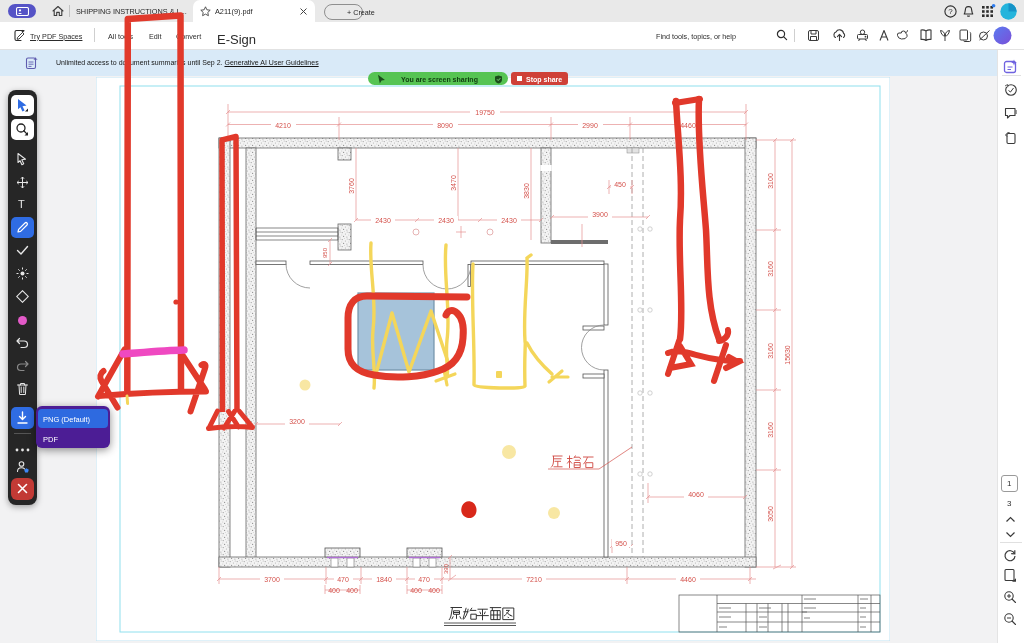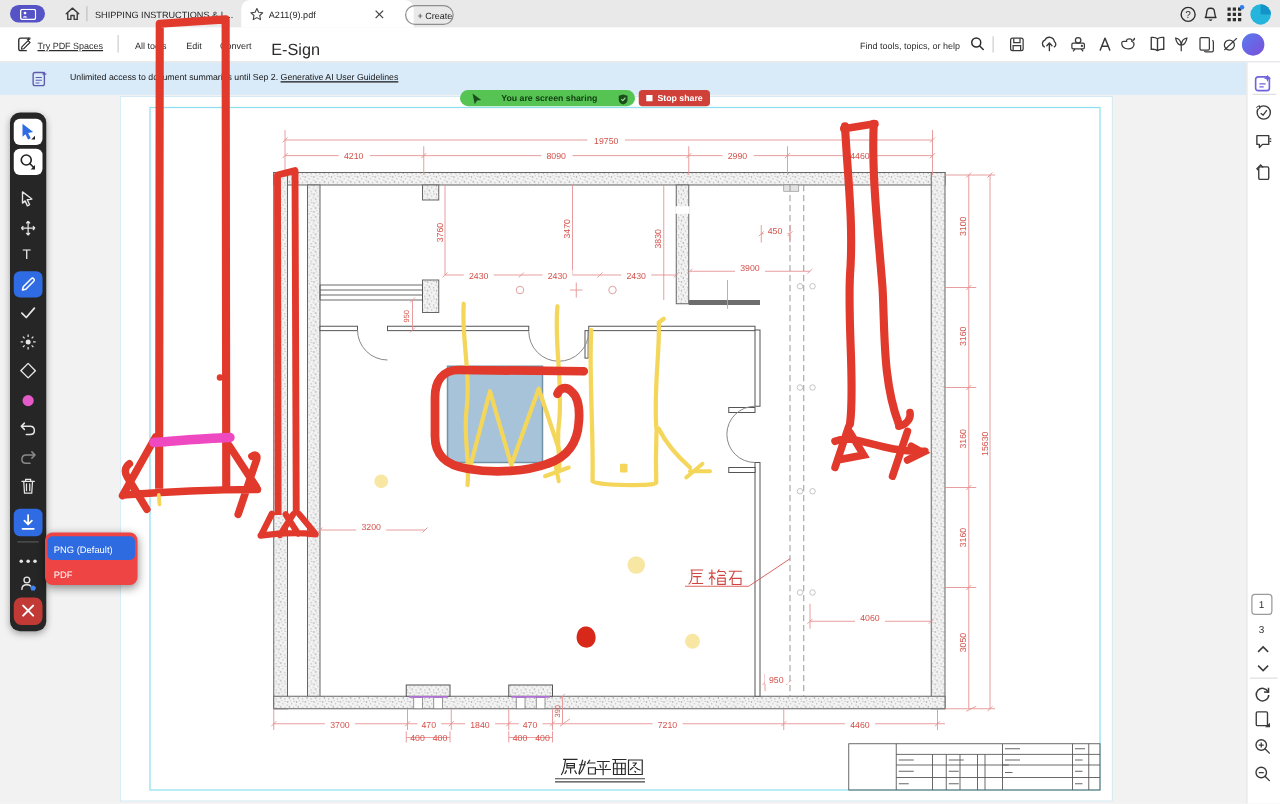--- a/index.html
+++ b/index.html
@@ -25,32 +25,32 @@
   </div>
 
   <svg class="abs" style="left:51px;top:4px;" width="14" height="14" viewBox="0 0 14 14">
       <path d="M2 7 L7 2.5 L12 7 M3.2 6.2 V11.5 H5.7 V8.4 H8.3 V11.5 H10.8 V6.2" fill="none" stroke="#3c3c3c" stroke-width="1.1" stroke-linecap="round" stroke-linejoin="round"></path>
     </svg>
 
   <div class="abs" style="left:69px;top:5px;width:1px;height:12px;background:#c2c2c2;"></div>
 
   <div class="t" style="left:76px;top:7px;font-size:7.3px;color:#1f1f1f;">SHIPPING INSTRUCTIONS &amp; L...</div>
 
-  <div class="abs" style="left:193px;top:0;width:122px;height:22px;background:#ffffff;border-radius:7px 7px 0 0;padding-left:16px;">
+  <div class="abs" style="left:193px;top:0;width:122px;height:22px;background:#ffffff;border-radius:7px 7px 0 0;">
     <svg class="abs" style="left:7px;top:5.5px;" width="11" height="11" viewBox="0 0 11 11">
         <path d="M5.5 0.8 L6.9 3.8 L10.2 4.2 L7.8 6.4 L8.4 9.7 L5.5 8.1 L2.6 9.7 L3.2 6.4 L0.8 4.2 L4.1 3.8 Z" fill="none" stroke="#444" stroke-width="0.9" stroke-linejoin="round"></path>
       </svg>
     <div class="t" style="left:22px;top:7px;font-size:7.3px;color:#1f1f1f;">A211(9).pdf</div>
     <svg class="abs" style="left:106px;top:6.5px;" width="9" height="9" viewBox="0 0 9 9">
         <path d="M1.5 1.5 L7.5 7.5 M7.5 1.5 L1.5 7.5" stroke="#444" stroke-width="1"></path>
       </svg>
   </div>
 
   <div class="abs" style="left:324px;top:3.5px;width:37px;height:14px;border:1px solid #8f8f8f;border-radius:8px;">
-    <div class="t" style="left:9px;top:3.5px;font-size:7.2px;color:#1f1f1f;">+ Create</div>
+    <div class="t" style="left:22px;top:3.5px;font-size:7.2px;color:#1f1f1f;">+ Create</div>
   </div>
 
   <svg class="abs" style="left:944px;top:4.5px;" width="13" height="13" viewBox="0 0 13 13">
       <circle cx="6.5" cy="6.5" r="5.6" fill="none" stroke="#2d2d2d" stroke-width="1.1"></circle>
       <text x="6.5" y="9.3" font-size="8" font-family="Liberation Sans" text-anchor="middle" fill="#2d2d2d">?</text>
     </svg>
 
   <svg class="abs" style="left:962px;top:4px;" width="13" height="14" viewBox="0 0 13 14">
       <path d="M2.2 10 C3.4 9 3 5 4 3.5 C4.8 2.3 8.2 2.3 9 3.5 C10 5 9.6 9 10.8 10 Z" fill="none" stroke="#2d2d2d" stroke-width="1.1" stroke-linejoin="round"></path>
       <path d="M5.4 11.6 A1.3 1.3 0 0 0 7.6 11.6" fill="none" stroke="#2d2d2d" stroke-width="1.1"></path>
@@ -84,21 +84,21 @@
       <path d="M4.5 8.5 L9.5 3.5 L11 5 L6 10 L4.2 10.3 Z" fill="none" stroke="#2d2d2d" stroke-width="0.9"></path>
       <path d="M9.8 0.8 L10.3 2 L11.5 2.5 L10.3 3 L9.8 4.2 L9.3 3 L8.1 2.5 L9.3 2 Z" fill="#2d2d2d"></path>
     </svg>
   <div class="t" style="left:30px;top:9.5px;font-size:7.2px;color:#2b2b2b;text-decoration:underline;">Try PDF Spaces</div>
   <div class="abs" style="left:94px;top:6px;width:1px;height:14px;background:#cfcfcf;"></div>
   <div class="t" style="left:108px;top:9.5px;font-size:7.2px;color:#2b2b2b;">All tools</div>
   <div class="t" style="left:149px;top:9.5px;font-size:7.2px;color:#2b2b2b;">Edit</div>
   <div class="t" style="left:176px;top:9.5px;font-size:7.2px;color:#2b2b2b;">Convert</div>
   <div class="t" style="left:217px;top:9.5px;font-size:13px;color:#2b2b2b;">E-Sign</div>
   
-  <div class="t" style="left:688px;top:9.5px;font-size:7.2px;color:#2b2b2b;">Find tools, topics, or help</div>
+  <div class="t" style="left:656px;top:9.5px;font-size:7.2px;color:#2b2b2b;">Find tools, topics, or help</div>
   <svg class="abs" style="left:776px;top:7px;" width="12" height="12" viewBox="0 0 12 12">
       <circle cx="5" cy="5" r="3.6" fill="none" stroke="#2d2d2d" stroke-width="1.2"></circle>
       <path d="M7.8 7.8 L10.6 10.6" stroke="#2d2d2d" stroke-width="1.2" stroke-linecap="round"></path>
     </svg>
   <div class="abs" style="left:794px;top:7px;width:1px;height:13px;background:#cfcfcf;"></div>
   
   <g>
   <svg class="abs" style="left:807px;top:7px;" width="13" height="13" viewBox="0 0 13 13">
         <rect x="1.5" y="1.5" width="10" height="10" rx="1.5" fill="none" stroke="#3a3a3a" stroke-width="1"></rect>
         <path d="M4 1.8 V5 H9 V1.8 M3.5 11.3 V7.5 H9.5 V11.3" fill="none" stroke="#3a3a3a" stroke-width="1"></path>
@@ -538,21 +538,21 @@
       <path d="M10.5 8.2 L12.8 9.8 L11.9 12.4 L9.1 12.4 L8.2 9.8 Z" fill="#3f87f5"></path>
     </svg>
 
   <div class="abs" style="left:3px;top:388px;width:23px;height:22px;background:#c23a35;border-radius:6px;">
     <svg class="abs" style="left:6px;top:5px;" width="11" height="11" viewBox="0 0 11 11">
         <path d="M1.5 1.5 L9.5 9.5 M9.5 1.5 L1.5 9.5" stroke="#ffffff" stroke-width="1.6" stroke-linecap="round"></path>
       </svg>
   </div>
 </div>
 
-<div class="abs" style="left:36px;top:406px;width:74px;height:42px;background:#ef4444;border-radius:6px;box-shadow:0 2px 8px rgba(0,0,0,0.45);z-index:61;margin-top:20px;">
+<div class="abs" style="left:36px;top:406px;width:74px;height:42px;background:#4c1d95;border-radius:6px;box-shadow:0 2px 8px rgba(0,0,0,0.45);z-index:61;">
   <div class="abs" style="left:2px;top:3px;width:70px;height:19px;background:#2e6ae0;border-radius:4px;"></div>
   <div class="t" style="left:7px;top:9px;font-size:7.5px;color:#ffffff;z-index:2;">PNG (Default)</div>
   <div class="t" style="left:7px;top:29px;font-size:7.5px;color:#ffffff;text-align:right;">PDF</div>
 </div>
 
 <div class="abs" style="left:997px;top:50px;width:27px;height:593px;background:#ffffff;border-left:1px solid #e4e4e4;z-index:30;">
 
   <svg class="abs" style="left:5px;top:9px;" width="15" height="15" viewBox="0 0 15 15">
       <rect x="1.5" y="2.5" width="11" height="11" rx="2" fill="none" stroke="#6f63e0" stroke-width="1.3"></rect>
       <path d="M4.5 8 H9.5 M4.5 10.5 H8" stroke="#6f63e0" stroke-width="1"></path>

